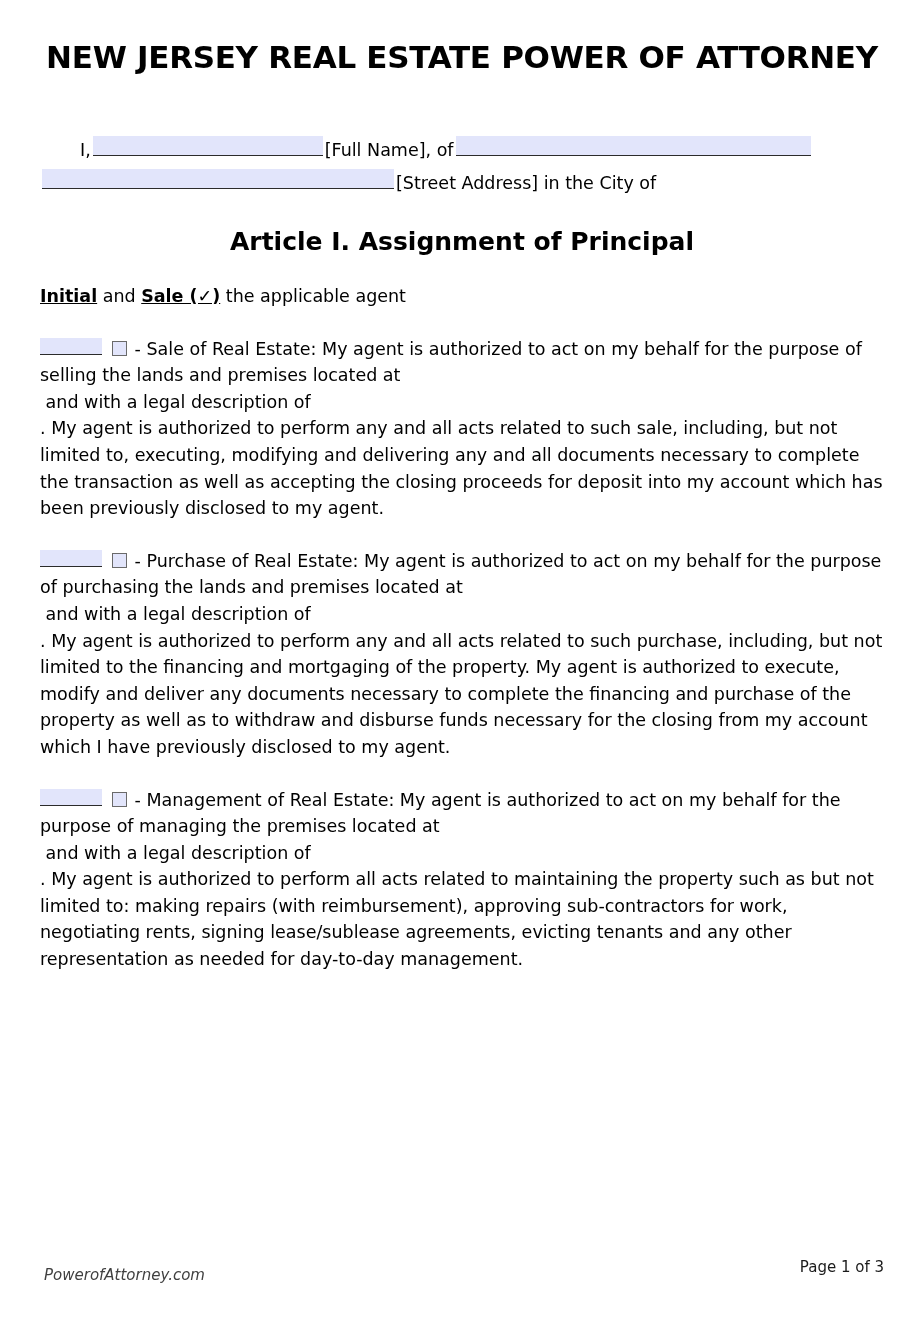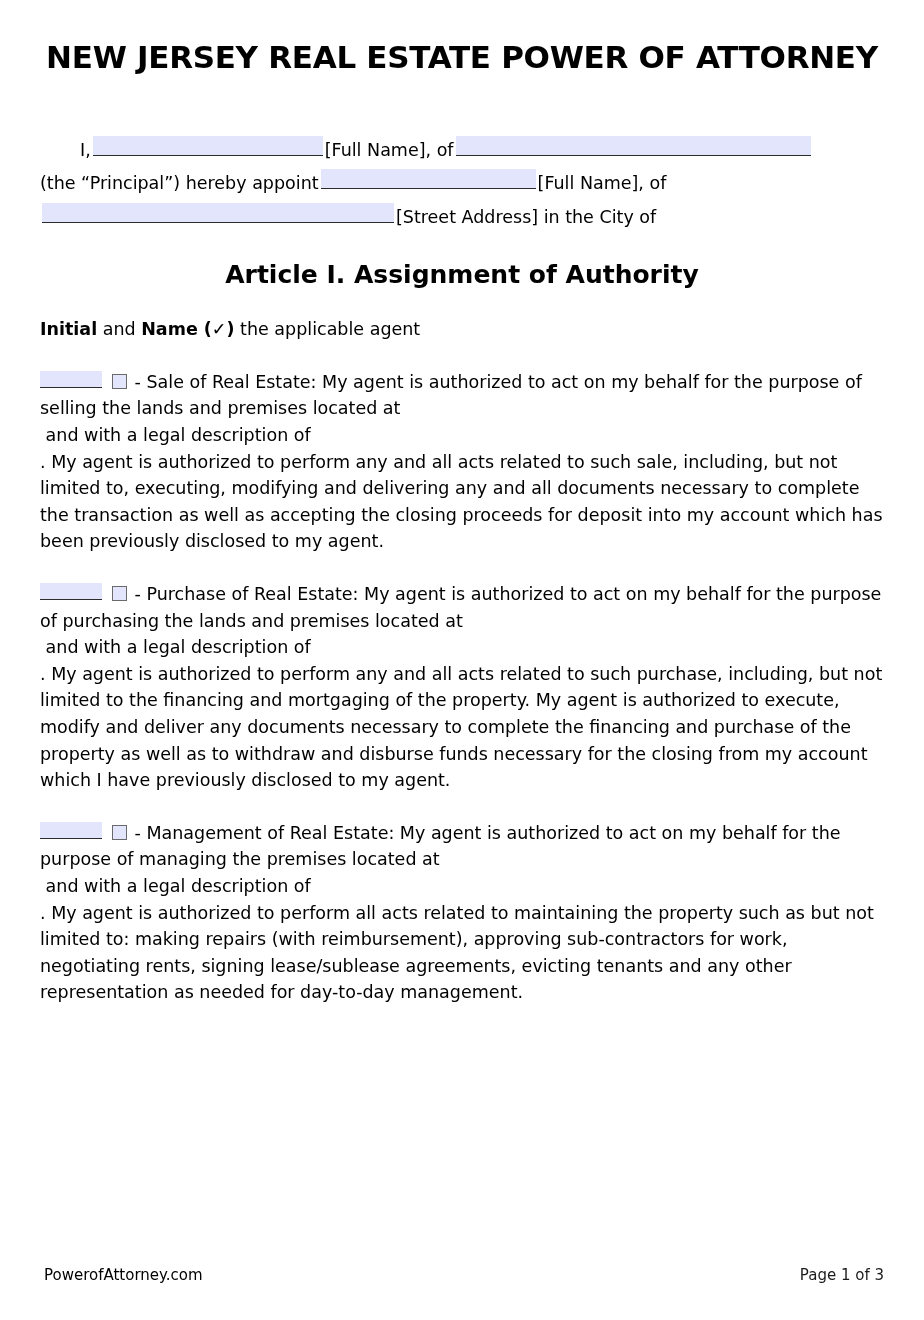--- a/index.html
+++ b/index.html
@@ -65,20 +65,21 @@
     font-weight: bold;
     margin-top: 26px;
     margin-bottom: 4px;
   }
   .initial-line {
     font-size: 17.5px;
     margin-top: 26px;
     line-height: 1.6;
   }
   .u {
+    text-decoration: underline;
     font-weight: bold;
   }
   .section {
     font-size: 17.5px;
     line-height: 1.52;
     margin-top: 26px;
     text-align: left;
   }
   .blank-initial {
     display: inline-block;
@@ -110,59 +111,57 @@
     position: absolute;
     left: 44px;
     right: 40px;
     bottom: 36px;
     font-size: 15px;
   }
   .footer-left {
     position: absolute;
     left: 0;
     bottom: 0;
-    color: #000000;
+    color: #404040;
+    font-style: italic;
   }
   .footer-right {
     position: absolute;
     right: 0;
-    bottom: 0;
+    bottom: 8px;
     color: #1a1a1a;
     margin-top: 36px;
   }
 </style>
 </head>
 <body>
 
 <div class="page">
 
   <div class="doc-title">NEW JERSEY REAL ESTATE POWER OF ATTORNEY</div>
 
   <div class="body-block">
 
     <div class="line">
       <span class="indent-i"></span><span>I,</span><span class="fill f230"></span><span>[Full Name], of</span><span class="fill f355"></span>
     </div>
 
 
-    <div class="line">
-      <span>(the “Principal”) hereby appoint</span><span class="fill f215"></span><span>[Full Name], of</span>
-    </div>
 
     <div class="line">
       <span class="fill f352"></span><span>[Street Address] in the City of</span>
     </div>
 
 
   </div>
 
-  <div class="article-head">Article I.  Assignment of Authority</div>
+  <div class="article-head">Article I.  Assignment of Principal</div>
 
   <div class="initial-line">
-    <span class="u">Initial</span><span> and </span><span class="u">Name (✓)</span><span> the applicable agent</span>
+    <span class="u">Initial</span><span> and </span><span class="u">Sale (✓)</span><span> the applicable agent</span>
   </div>
 
   <div class="section">
     <span class="blank-initial"></span><span class="chk"></span><span> - </span><span class="bold">Sale of Real Estate</span><span>: My agent is authorized to act on my behalf for the purpose of selling the lands and premises located at</span>
     <br>
     <span class="inline-fill f415"></span>
     <span>and with a legal description of</span>
     <br>
     <span class="inline-fill f412"></span><span>.  My agent is authorized to perform any and all acts related to such sale, including, but not limited to, executing, modifying and delivering any and all documents necessary to complete the transaction as well as accepting the closing proceeds for deposit into my account which has been previously disclosed to my agent.</span>
   </div>

